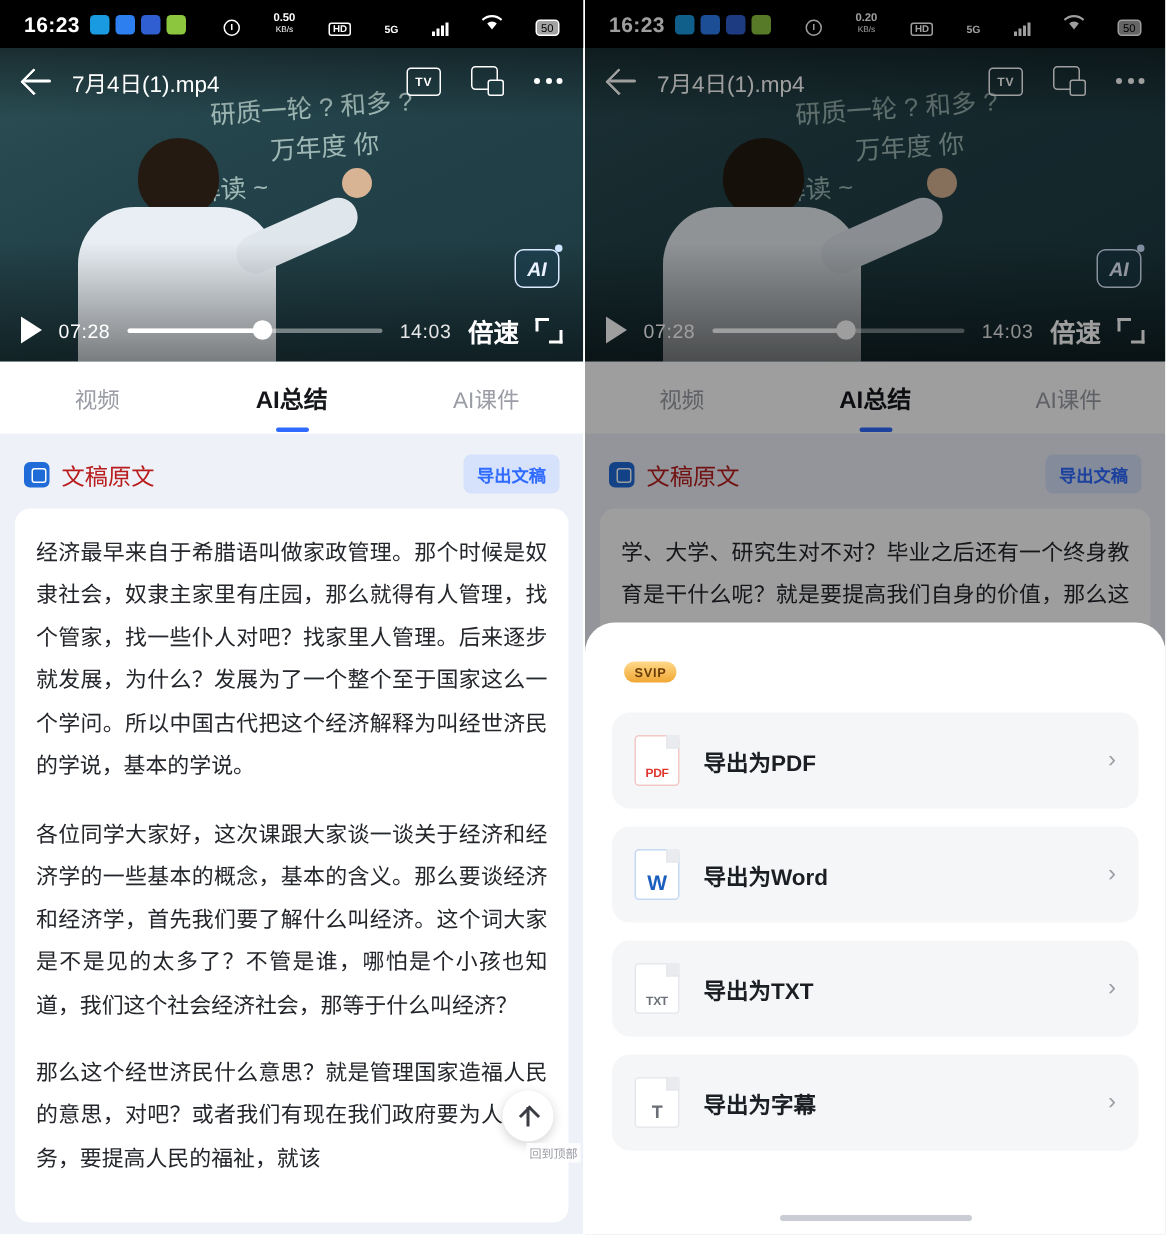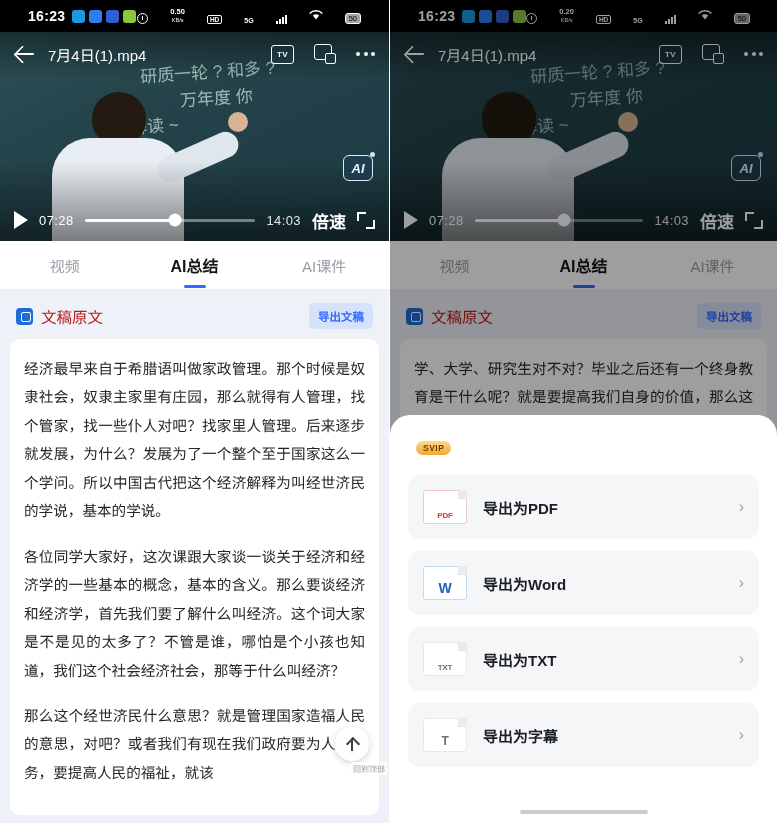--- a/index.html
+++ b/index.html
@@ -9,21 +9,21 @@
     background: #ffffff;
     overflow: hidden;
   }
   .screens { display: flex; width: 777px; height: 823px; }
   .phone { position: relative; width: 389px; height: 823px; overflow: hidden; background: #fff; }
   .phone.right { width: 388px; border-left: 1px solid #ffffff; }
 
   
   .statusbar {
     height: 32px; background: #000; color: #fff;
-    display: flex; align-items: center; padding: 0 28px;
+    display: flex; align-items: center; padding: 0 16px;
     font-size: 13px; position: relative; z-index: 5;
   }
   .sb-time { font-weight: 600; font-size: 14px; letter-spacing: .3px; margin-right: 7px; }
   .sb-apps { display: flex; gap: 4px; align-items: center; }
   .sb-app { width: 13px; height: 13px; border-radius: 3px; display:inline-block; }
   .sb-app.a1 { background:#1a9ae0; }
   .sb-app.a2 { background:#2d7ff0; }
   .sb-app.a3 { background:#2f5fd0; }
   .sb-app.a4 { background:#8cc63f; }
   .sb-right { margin-left:auto; display:flex; align-items:flex-end; gap:22px; }
@@ -62,21 +62,21 @@
   .vid-title { font-size:15px; margin-left:12px; color:#fff; white-space:nowrap; overflow:hidden; }
   .vid-actions { margin-left:auto; display:flex; align-items:center; gap:20px; }
   .ic-tv { width:23px; height:19px; border:1.8px solid #fff; border-radius:3px; position:relative; font-size:8px; font-weight:700; color:#fff; display:flex; align-items:center; justify-content:center; letter-spacing:.5px; }
   .ic-pip { width:22px; height:20px; position:relative; }
   .ic-pip::before{content:"";position:absolute;left:0;top:0;width:16px;height:14px;border:1.8px solid #fff;border-radius:3px;}
   .ic-pip::after{content:"";position:absolute;right:0;bottom:0;width:9px;height:9px;border:1.8px solid #fff;border-radius:2px;background:#1d3a41;}
   .ic-more { display:flex; gap:3.5px; align-items:center; }
   .ic-more i { width:4px; height:4px; background:#fff; border-radius:50%; display:block; }
 
   .ai-badge {
-    position:absolute; right:16px; top:123px; z-index:3;
+    position:absolute; right:16px; top:134px; z-index:3;
     width:30px; height:26px; border:1.6px solid #dce9ff; border-radius:6px;
     background:rgba(30,70,95,.35); color:#eaf3ff; font-size:13px; font-weight:700;
     display:flex; align-items:center; justify-content:center; font-style:italic;
   }
   .ai-badge::after{content:"";position:absolute;right:-3px;top:-4px;width:5px;height:5px;background:#cfe4ff;border-radius:50%;}
 
   .vid-controls { position:absolute; left:0; right:0; bottom:0; height:42px; display:flex; align-items:center; padding:0 14px; gap:11px; z-index:3; }
   .play-btn { width:0;height:0;border-left:14px solid #fff;border-top:9px solid transparent;border-bottom:9px solid transparent; cursor:pointer;}
   .t-cur, .t-dur { color:#fff; font-size:13px; letter-spacing:.4px; }
   .t-dur { color:#e6e6e6; }
@@ -113,21 +113,21 @@
 
   
   .dim { position:absolute; inset:0; background:rgba(0,0,0,.38); z-index:8; }
   .sheet { position:absolute; left:0; right:0; bottom:0; height:408px; background:#fff; border-radius:20px 20px 0 0; z-index:9; padding:26px 18px 0; }
   .sheet-title-row { display:flex; align-items:center; gap:9px; padding:0 8px 20px; }
   .sheet-title { font-size:19px; font-weight:700; color:#15171c; }
   .vip-badge { background:linear-gradient(180deg,#ffd98a,#f0a733); color:#6b3c05; font-size:8.5px; font-weight:700; padding:2px 7px; border-radius:8px; letter-spacing:.5px; }
   .opt { display:flex; align-items:center; background:#f5f6f8; border-radius:12px; padding:15px 15px; margin-bottom:12px; cursor:pointer; }
   .opt-label { font-size:15px; font-weight:700; color:#1b1e23; margin-left:16px; }
   .opt-chev { margin-left:auto; color:#9b9ea5; font-size:16px; }
-  .ftype { width:44px; height:34px; background:#fff; border:1px solid #e6e8ec; border-radius:3px; position:relative; display:flex; align-items:flex-end; justify-content:center; padding-bottom:3px; }
+  .ftype { width:30px; height:34px; background:#fff; border:1px solid #e6e8ec; border-radius:3px; position:relative; display:flex; align-items:flex-end; justify-content:center; padding-bottom:3px; }
   .ftype::after{content:"";position:absolute;right:-1px;top:-1px;width:8px;height:8px;background:#e9ebef;border-left:1px solid #e6e8ec;border-bottom:1px solid #e6e8ec;}
   .ftype span { font-size:8px; font-weight:700; letter-spacing:-.2px; }
   .ftype.pdf span { color:#e0342c; } .ftype.pdf { border-color:#f3c9c7; }
   .ftype.word span { color:#1b5ebe; font-size:14px; } .ftype.word { border-color:#c6d9f3; }
   .ftype.txt span { color:#6b7078; } 
   .ftype.sub span { color:#6b7078; font-size:12px; }
   .home-bar { position:absolute; left:50%; transform:translateX(-50%); bottom:9px; width:128px; height:4px; background:#c9ccd2; border-radius:3px; z-index:10; }
 </style>
 </head>
 <body>

